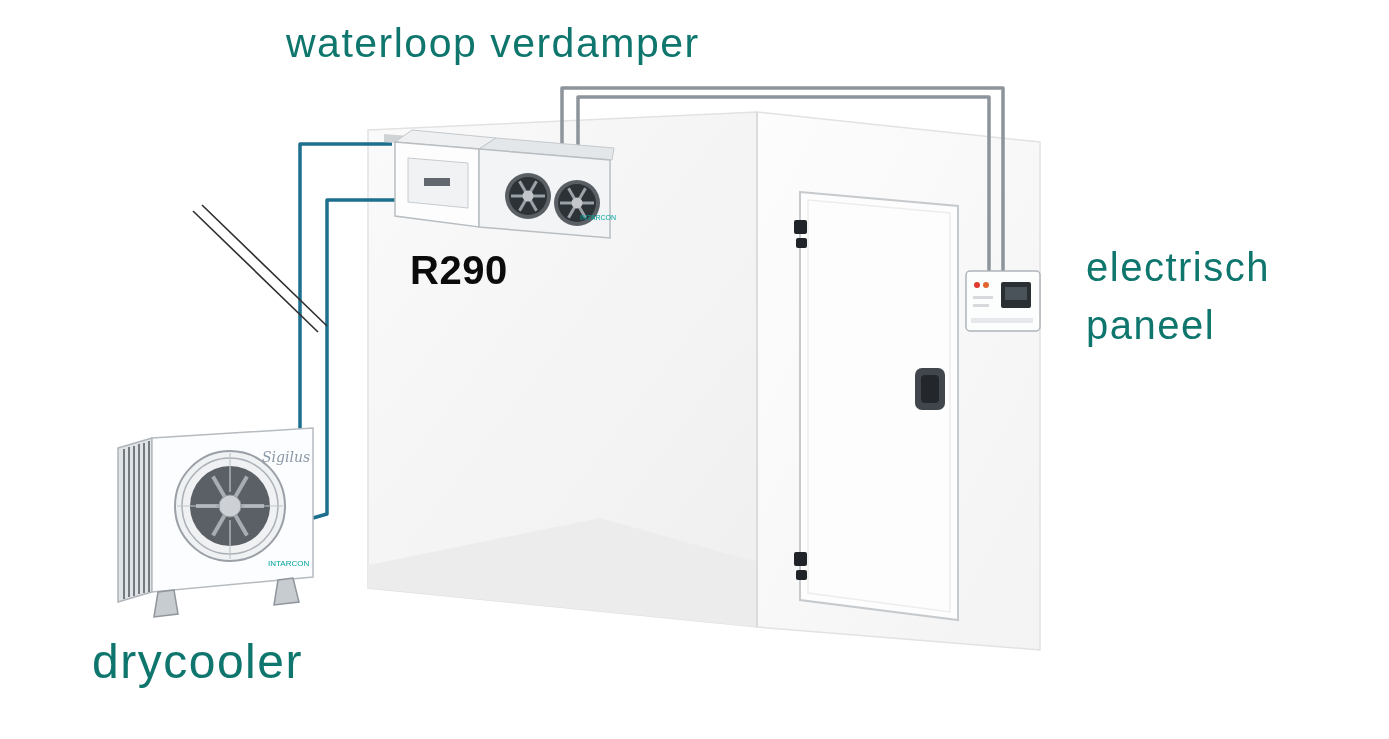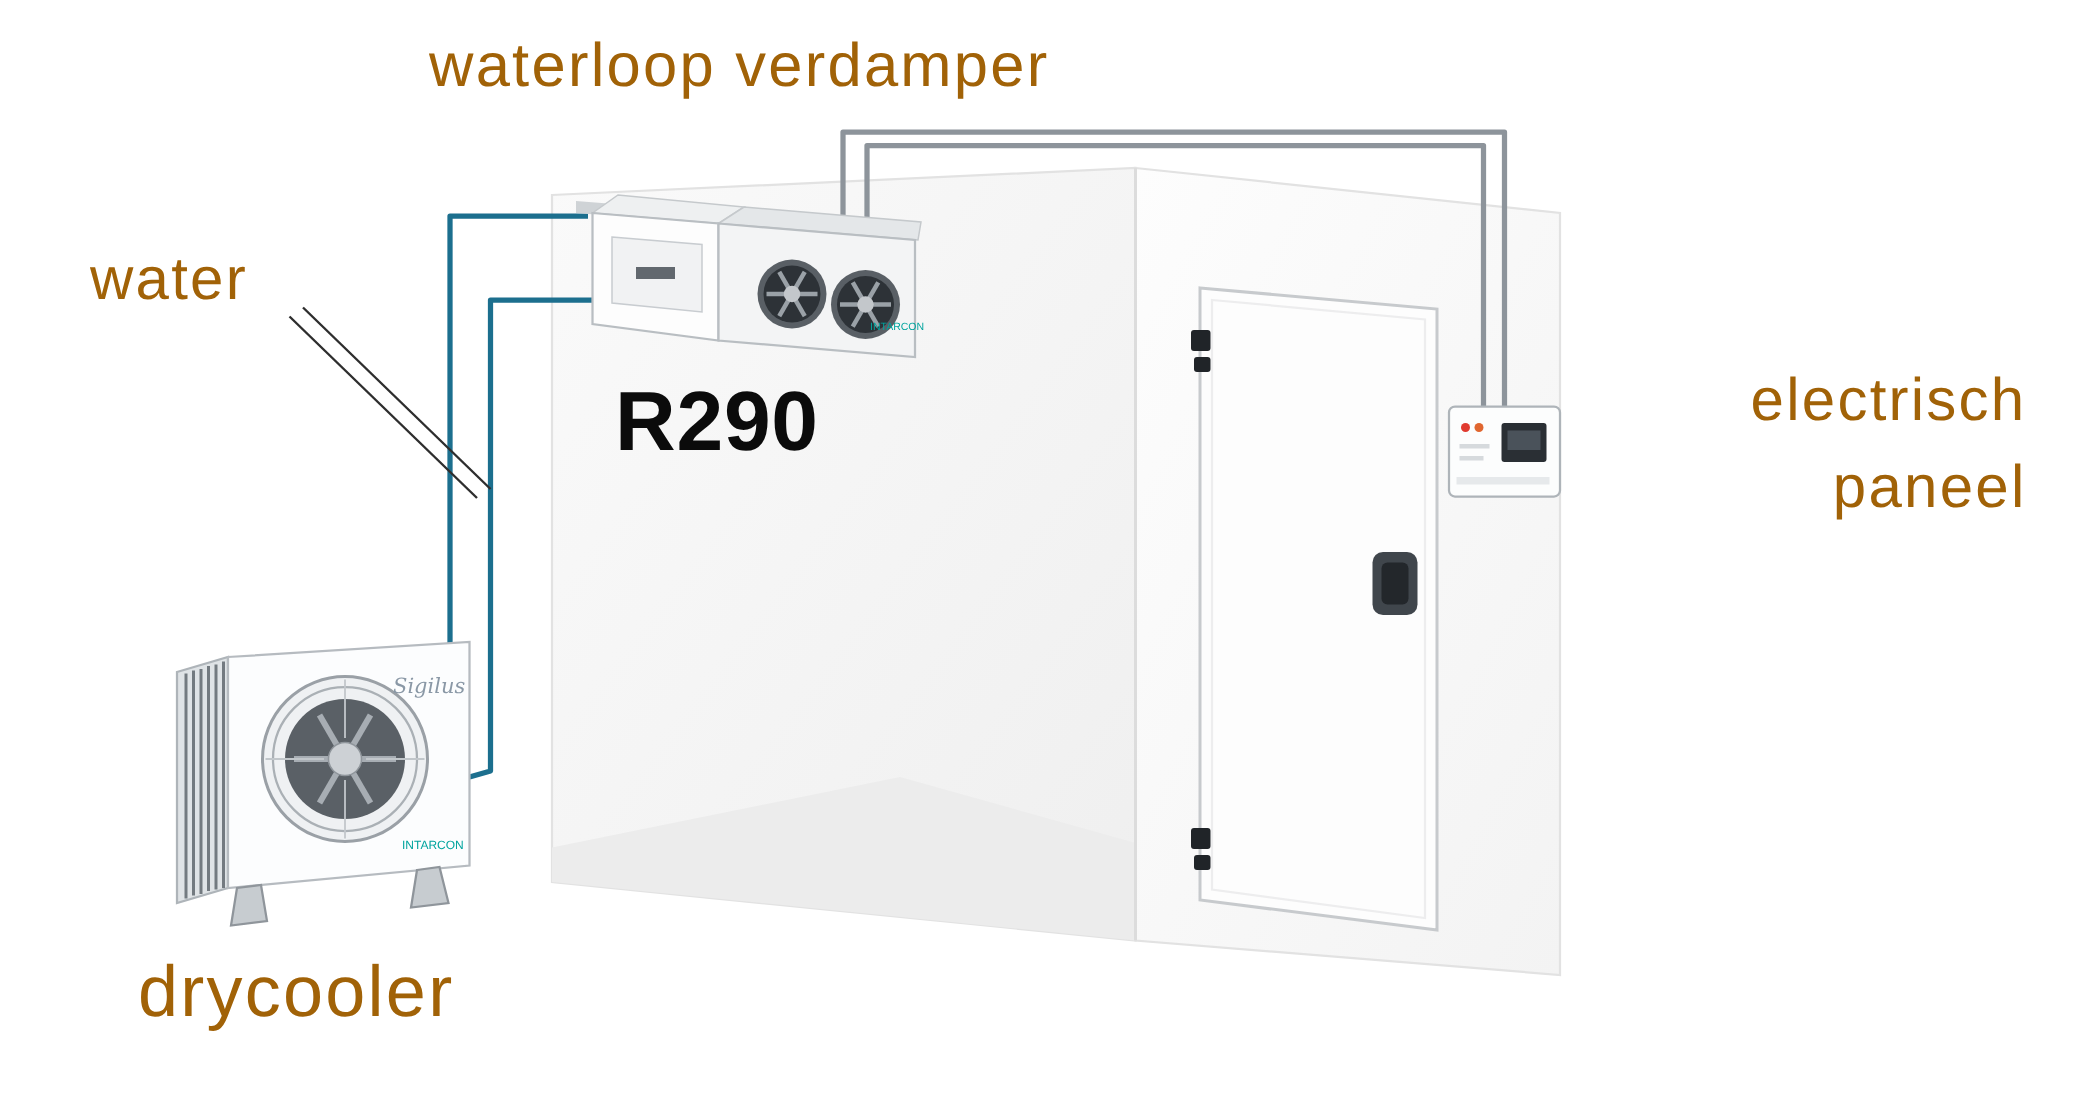--- a/index.html
+++ b/index.html
@@ -8,28 +8,28 @@
     position:relative;
     width:1389px;
     height:739px;
     background:#ffffff;
     overflow:hidden;
     font-family:"Liberation Sans", sans-serif;
   }
   .stage svg { position:absolute; left:0; top:0; }
   .lbl {
     position:absolute;
-    color:#a16207;
+    color:#0f766e;
     letter-spacing:1.5px;
     white-space:pre-line;
   }
   .lbl-title     { left:286px; top:20px;  font-size:41px; }
   .lbl-water     { left:60px;  top:164px; font-size:40px; }
-  .lbl-r290      { left:410px; top:248px; font-size:56px; font-weight:bold; letter-spacing:0.5px; color:#0b0b0b; }
-  .lbl-panel     { left:1086px; top:238px; font-size:40px; line-height:1.45; width:265px;text-align:right; }
+  .lbl-r290      { left:410px; top:248px; font-size:40px; font-weight:bold; letter-spacing:0.5px; color:#0b0b0b; }
+  .lbl-panel     { left:1086px; top:238px; font-size:40px; line-height:1.45; width:265px; }
   .lbl-drycooler { left:92px;  top:634px; font-size:48px; }
 </style>
 </head>
 <body>
 
 <div class="stage">
 
   <svg width="1389" height="739" viewBox="0 0 1389 739" xmlns="http://www.w3.org/2000/svg">
     <defs>
       <linearGradient id="gradLeft" x1="0" y1="0" x2="1" y2="1">
@@ -156,18 +156,17 @@
       </g>
     </g>
 
     <g stroke="#2e2e2e" stroke-width="1.6">
       <line x1="193" y1="211" x2="318" y2="332"></line>
       <line x1="202" y1="205" x2="327" y2="326"></line>
     </g>
   </svg>
 
   <div class="lbl lbl-title">waterloop verdamper</div>
-  <div class="lbl lbl-water">water</div>
   <div class="lbl lbl-r290">R290</div>
   <div class="lbl lbl-panel">electrisch paneel</div>
   <div class="lbl lbl-drycooler">drycooler</div>
 
 </div>
 
 </body></html>

